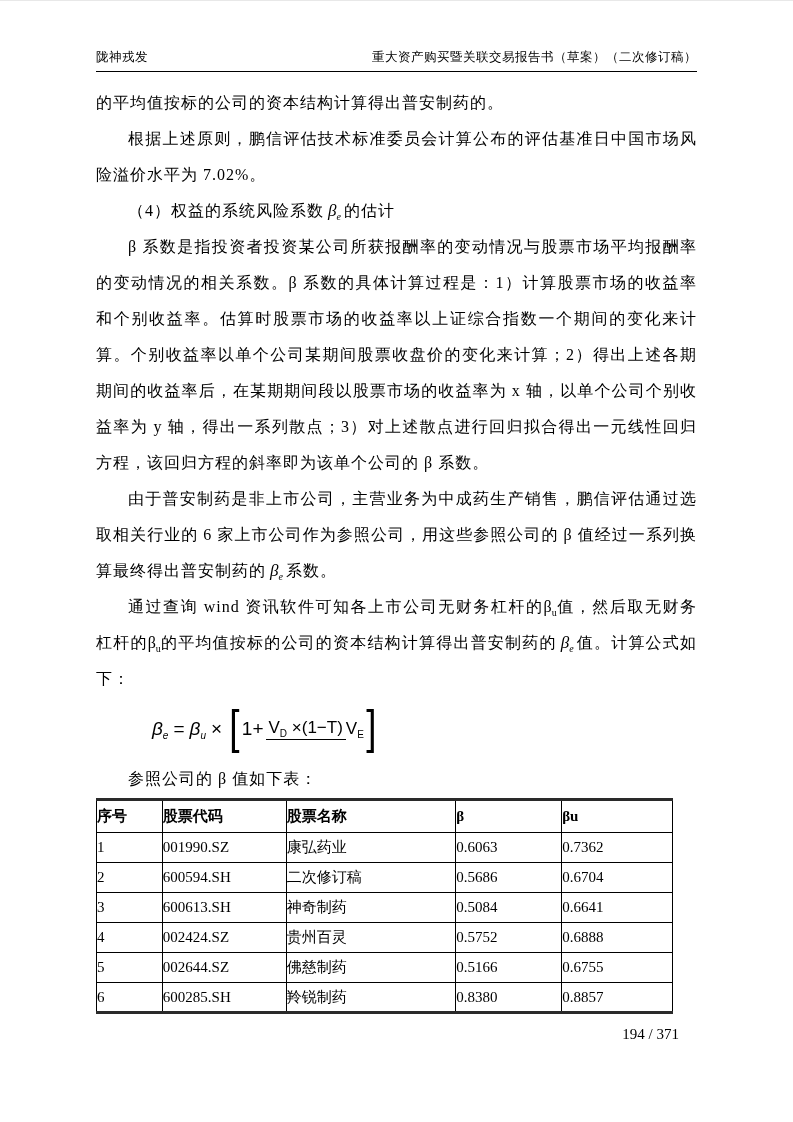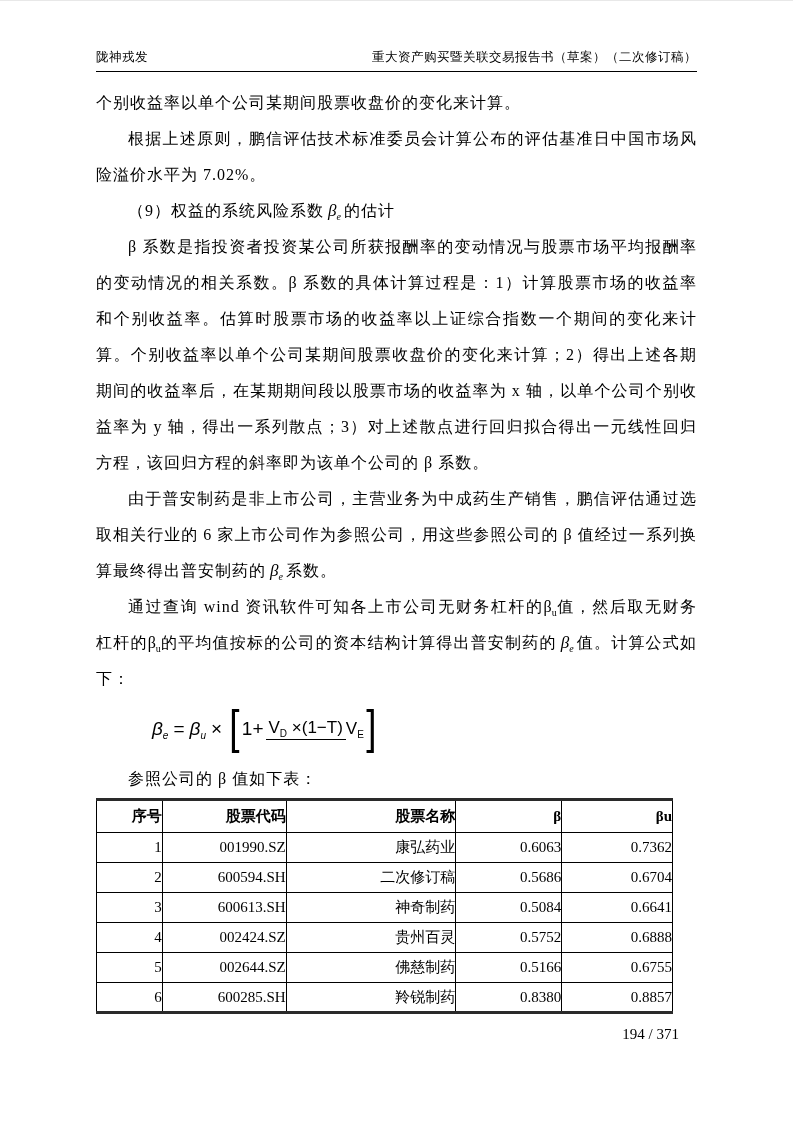--- a/index.html
+++ b/index.html
@@ -86,21 +86,21 @@
     vertical-align: middle;
   }
   .frac .num { padding: 0 3px 1px 3px; border-bottom: 1.2px solid #000; }
   .frac .den { padding-top: 1px; }
   
   .beta-table {
     width: 577px;
     margin-top: 1px;
     border-collapse: collapse;
     font-size: 15px;
-    text-align: right;
+    text-align: left;
   }
   .beta-table th, .beta-table td {
     border-left: 1px solid #000;
     border-right: 1px solid #000;
     border-top: 1px solid #000;
     border-bottom: 1px solid #000;
     padding: 0;
     vertical-align: middle;
     font-weight: normal;
   }
@@ -125,25 +125,25 @@
 <div class="page">
   <div class="content">
 
     <div class="doc-header">
       <span>陇神戎发</span>
       <span>重大资产购买暨关联交易报告书（草案）（二次修订稿）</span>
     </div>
 
     <div class="body-text">
 
-      <p class="para no-indent">个别收益率以单个公司某期间股票收盘价的变化来计算。</p>
+      <p class="para no-indent">的平均值按标的公司的资本结构计算得出普安制药的。</p>
 
       <p class="para">根据上述原则，鹏信评估技术标准委员会计算公布的评估基准日中国市场风险溢价水平为 7.02%。</p>
 
-      <p class="para"><span>（9）权益的系统风险系数</span><span class="beta-it"><span>β</span><sub>e</sub></span><span>的估计</span></p>
+      <p class="para"><span>（4）权益的系统风险系数</span><span class="beta-it"><span>β</span><sub>e</sub></span><span>的估计</span></p>
 
       <p class="para">β 系数是指投资者投资某公司所获报酬率的变动情况与股票市场平均报酬率的变动情况的相关系数。β 系数的具体计算过程是：1）计算股票市场的收益率和个别收益率。估算时股票市场的收益率以上证综合指数一个期间的变化来计算。个别收益率以单个公司某期间股票收盘价的变化来计算；2）得出上述各期期间的收益率后，在某期期间段以股票市场的收益率为 x 轴，以单个公司个别收益率为 y 轴，得出一系列散点；3）对上述散点进行回归拟合得出一元线性回归方程，该回归方程的斜率即为该单个公司的 β 系数。</p>
 
       <p class="para"><span>由于普安制药是非上市公司，主营业务为中成药生产销售，鹏信评估通过选取相关行业的 6 家上市公司作为参照公司，用这些参照公司的 β 值经过一系列换算最终得出普安制药的</span><span class="beta-it"><span>β</span><sub>e</sub></span><span>系数。</span></p>
 
       <p class="para"><span>通过查询 wind 资讯软件可知各上市公司无财务杠杆的</span><span class="beta-up"><span>β</span><sub>u</sub></span><span>值，然后取无财务杠杆的</span><span class="beta-up"><span>β</span><sub>u</sub></span><span>的平均值按标的公司的资本结构计算得出普安制药的</span><span class="beta-it"><span>β</span><sub>e</sub></span><span>值。计算公式如下：</span></p>
     </div>
 
     <div class="formula">
       <span class="f-beta"><span>β</span><sub>e</sub></span>

